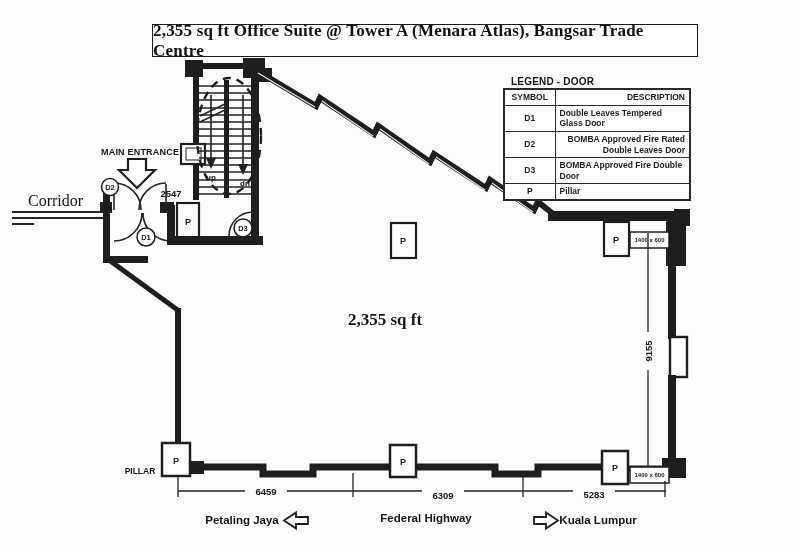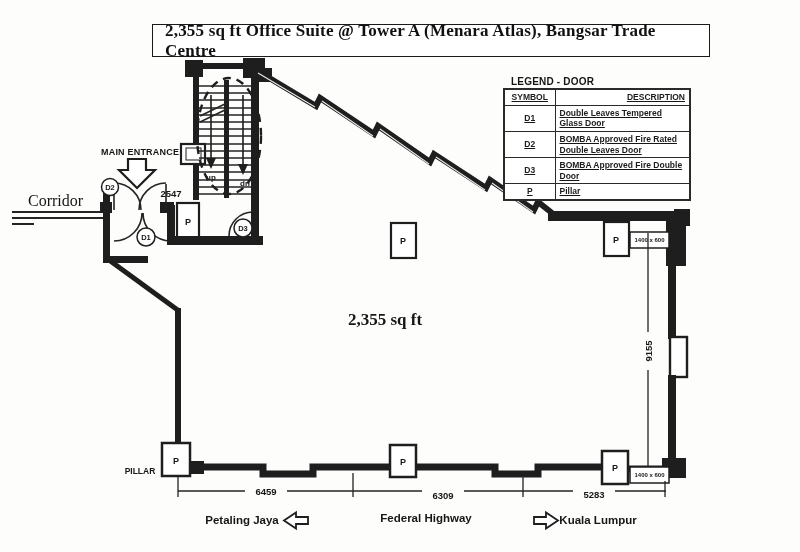--- a/index.html
+++ b/index.html
@@ -4,28 +4,28 @@
 <style>
   html,body{margin:0;padding:0;background:#e8e8e8;}
   #page{position:relative;width:800px;height:552px;background:#fdfdfc;overflow:hidden;
         font-family:"Liberation Sans",sans-serif;color:#161616;}
   #plan-svg{position:absolute;left:0;top:0;}
 
   
   #title-box{position:absolute;left:152px;top:24px;width:544px;height:31px;
     border:1px solid #1a1a1a;display:flex;align-items:center;justify-content:center;
     font-family:"Liberation Serif",serif;font-weight:bold;font-size:17px;color:#101010;
-    letter-spacing:.2px;background:#fff;padding-left:12px;}
+    letter-spacing:.2px;background:#fff;}
 
   
   #legend{position:absolute;left:503px;top:76px;width:190px;}
   #legend .heading{font-weight:bold;font-size:10px;letter-spacing:.2px;margin:0 0 1px 1px;color:#141414;padding-left:7px;}
   #legend table{border-collapse:collapse;width:188px;background:#fff;}
   #legend table, #legend td, #legend th{border:1px solid #2a2a2a;}
-  #legend table{border-width:2px;text-decoration:underline;}
+  #legend table{border-width:2px;}
   #legend th, #legend td{font-size:8.5px;font-weight:bold;color:#1c1c1c;padding:2px 4px;line-height:1.25;}
   #legend th.sym, #legend td.sym{width:42px;text-align:center;}
   #legend th{text-align:right;}
 
   
   text{fill:#161616;}
   .t-dim{font:bold 9.5px "Liberation Sans",sans-serif;}
   .t-tiny{font:bold 6px "Liberation Sans",sans-serif;}
   .t-p{font:bold 9px "Liberation Sans",sans-serif;}
   .t-door{font:bold 7.5px "Liberation Sans",sans-serif;}
@@ -175,21 +175,21 @@
           <tr>
       <th class="sym">SYMBOL</th>
       <th>DESCRIPTION</th>
     </tr>
     <tr>
       <td class="sym">D1</td>
       <td>Double Leaves Tempered Glass Door</td>
     </tr>
     <tr>
       <td class="sym">D2</td>
-      <td style="width:132px;">BOMBA Approved Fire Rated Double Leaves Door</td>
+      <td style="width:132px;text-align:right;">BOMBA Approved Fire Rated Double Leaves Door</td>
     </tr>
     <tr>
       <td class="sym">D3</td>
       <td>BOMBA Approved Fire Double Door</td>
     </tr>
     <tr>
       <td class="sym">P</td>
       <td>Pillar</td>
     </tr>
   </tbody>

